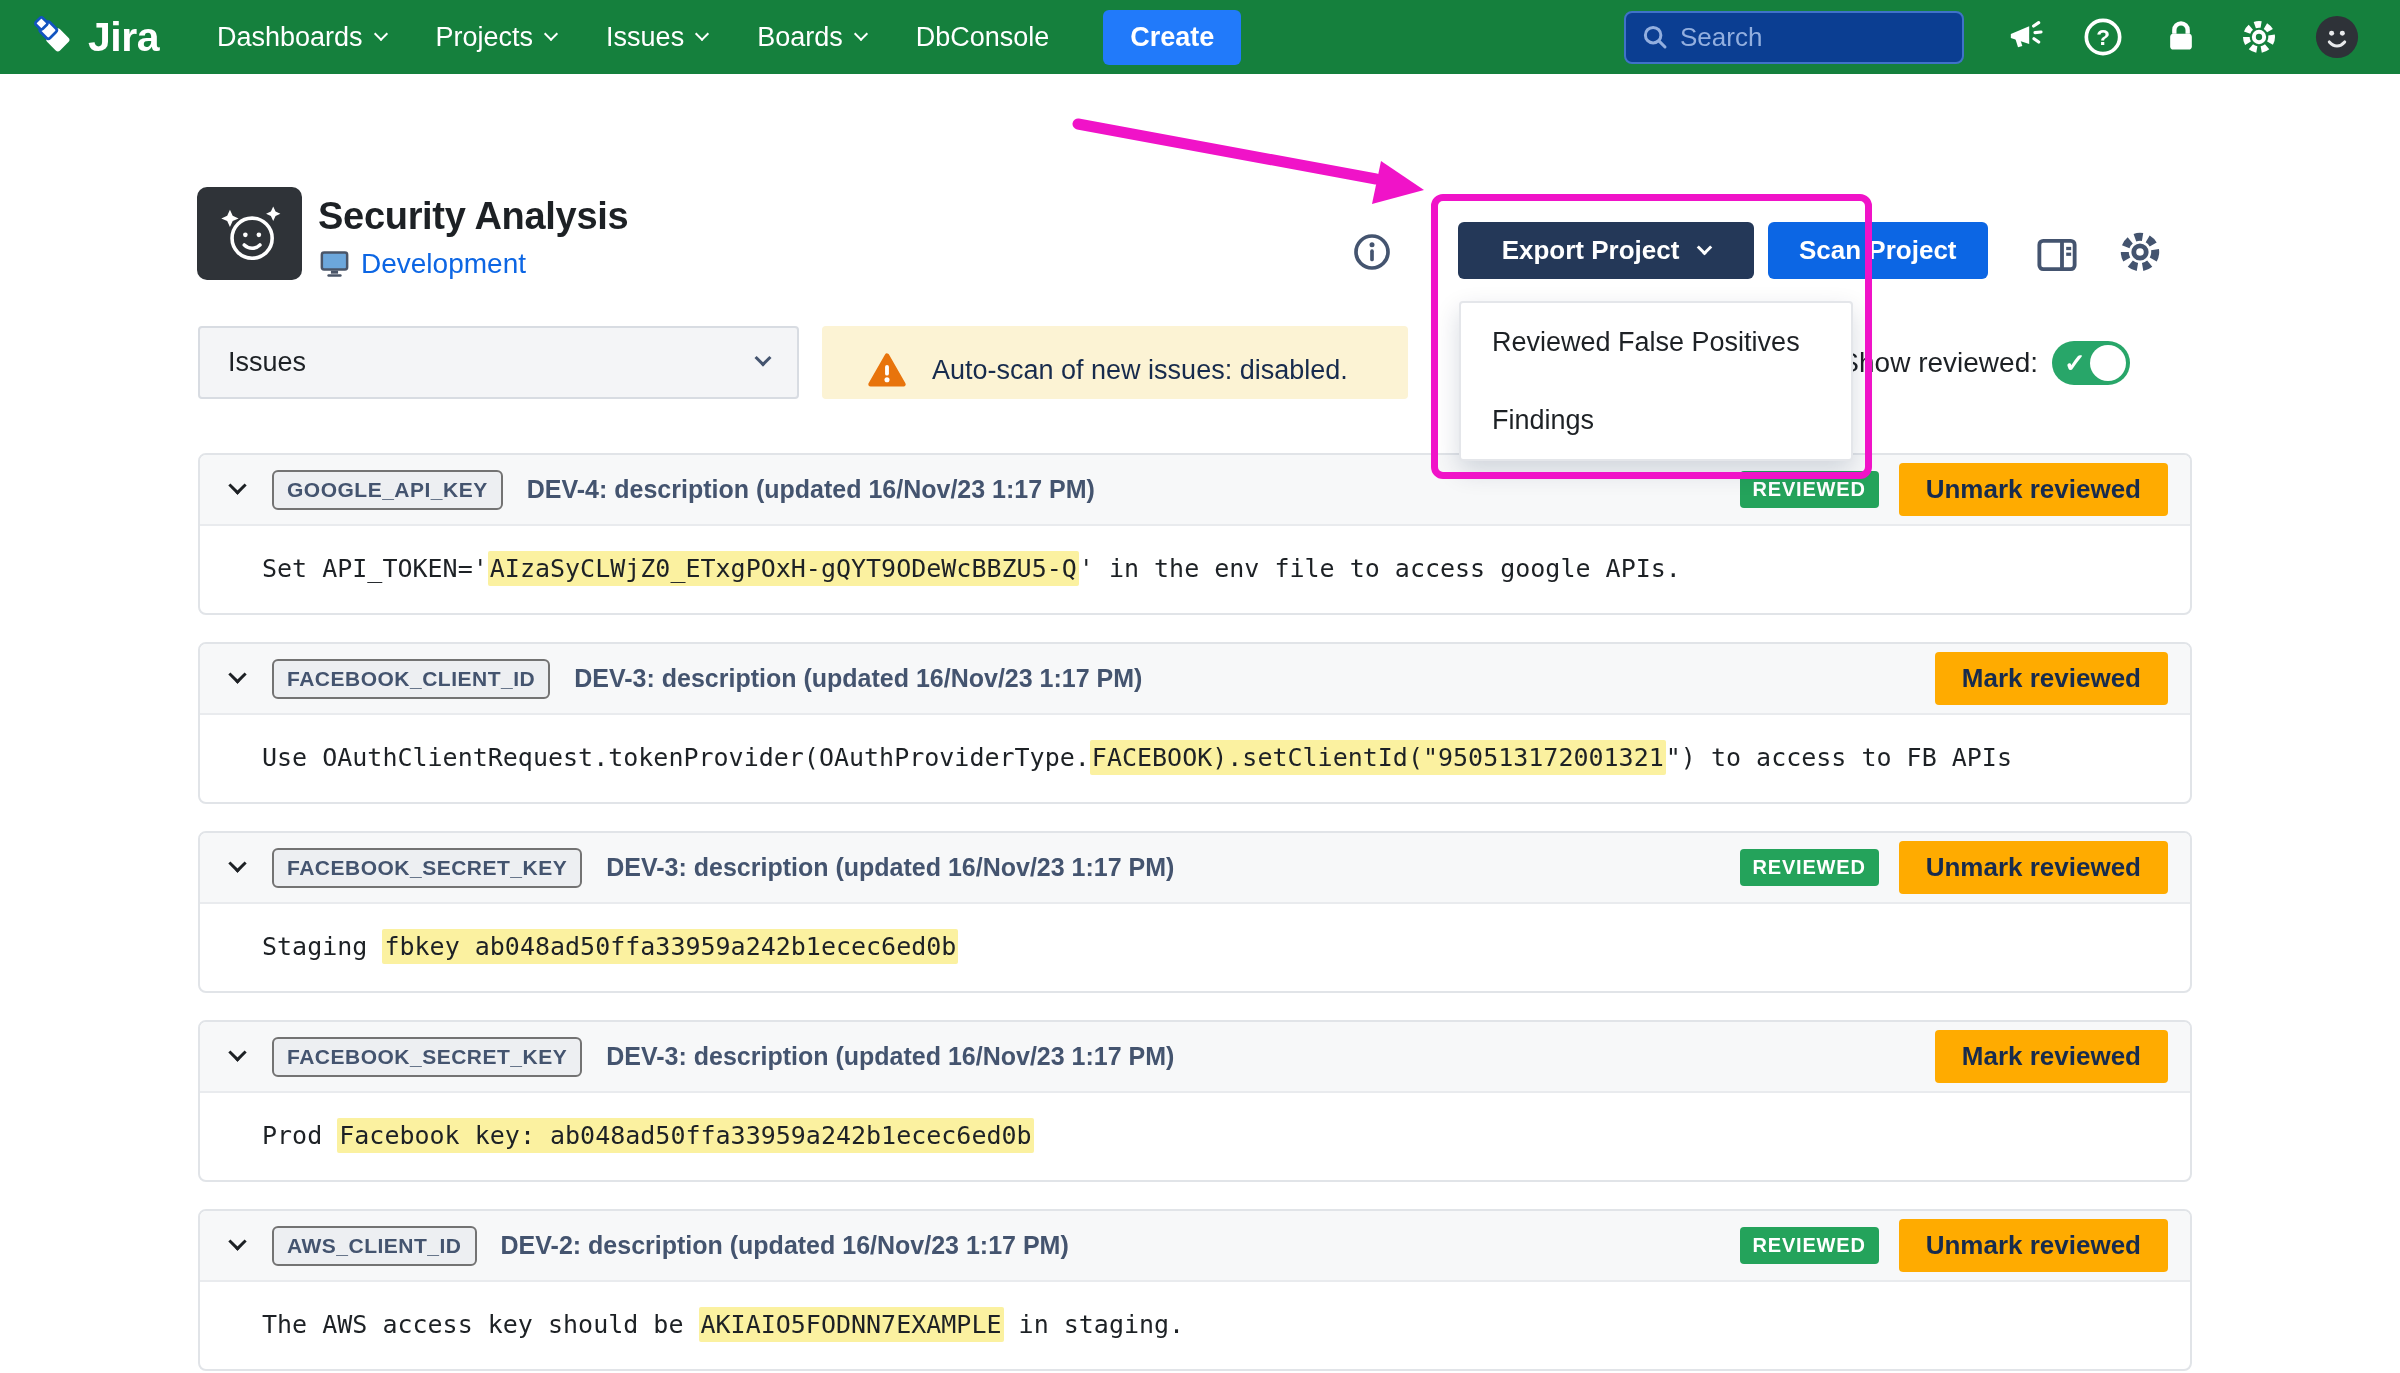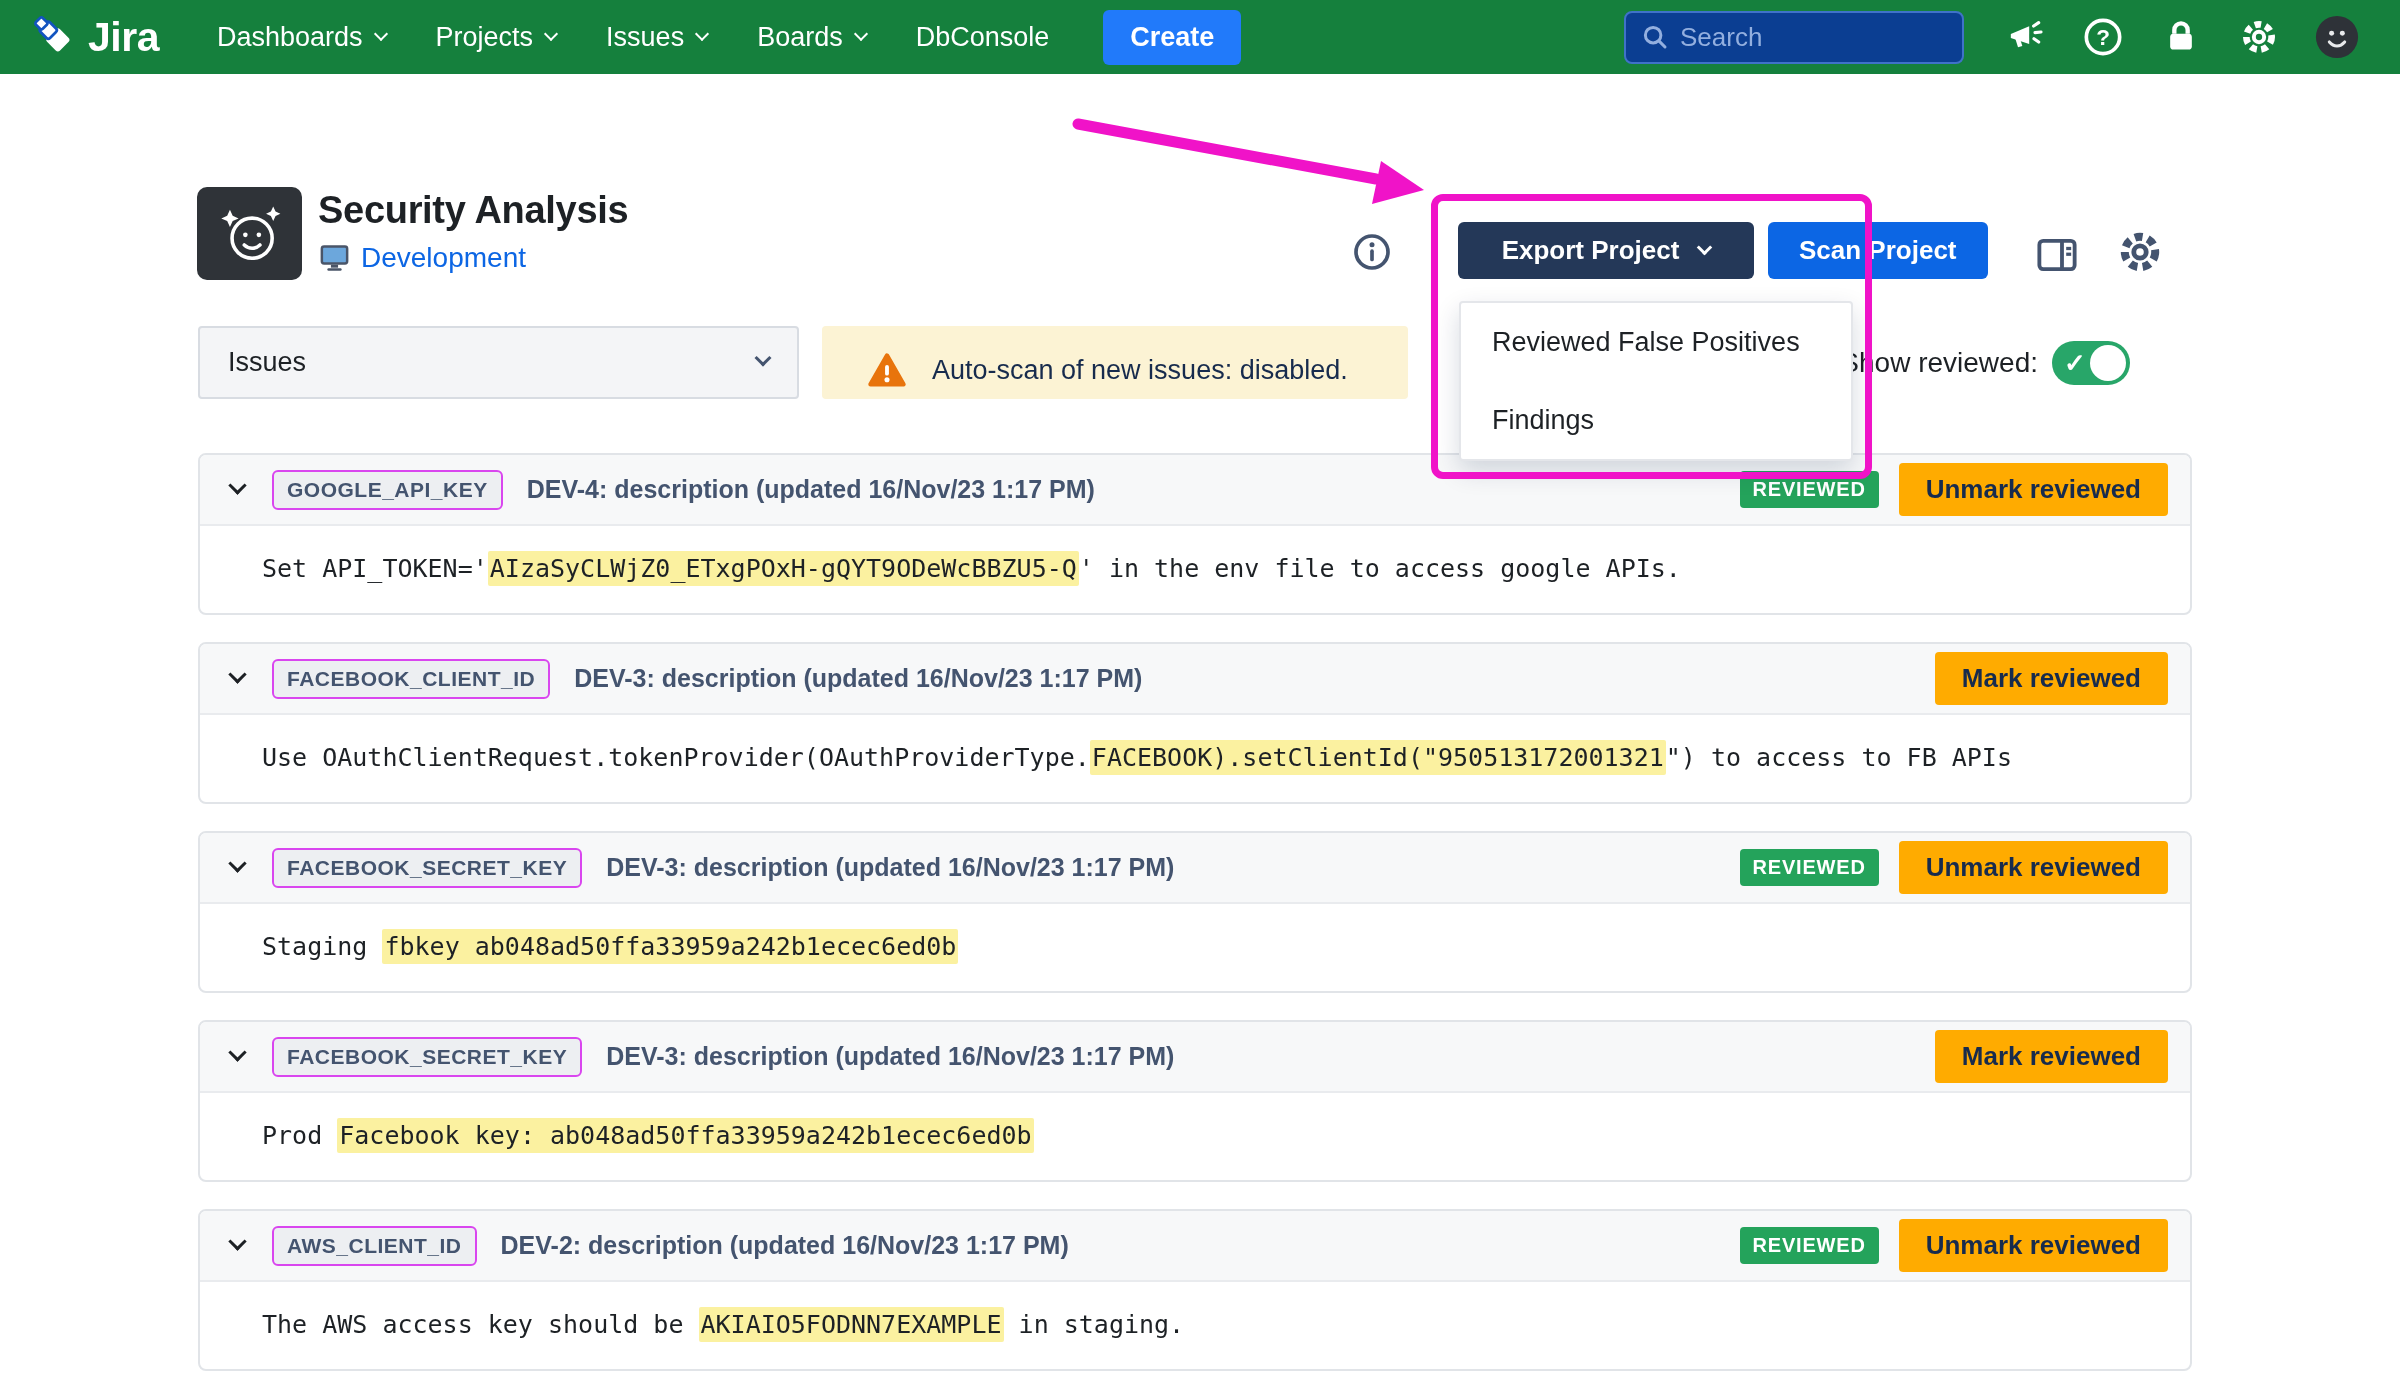--- a/index.html
+++ b/index.html
@@ -26,21 +26,21 @@
   .search-box svg{width:30px;height:30px;flex:none;}
   .search-input{flex:1;min-width:0;background:transparent;border:none;outline:none;font-size:26px;
                 color:#fff;font-family:inherit;}
   .search-input::placeholder{color:#93AFDF;}
   .nav-icon{width:46px;height:46px;display:flex;align-items:center;justify-content:center;
             margin-left:32px;background:none;border:none;}
   .nav-icon svg{width:40px;height:40px;}
   .nav-icon.avatar svg{width:46px;height:46px;}
 
   
-  .project-header{position:absolute;left:197px;top:187px;display:flex;gap:16px;align-items:flex-start;}
+  .project-header{position:absolute;left:197px;top:187px;display:flex;gap:16px;align-items:flex-end;}
   .project-avatar{width:105px;height:93px;background:#2F3338;border-radius:10px;
                   display:flex;align-items:center;justify-content:center;}
   .project-avatar svg{width:86px;height:76px;}
   .page-title{font-size:38px;font-weight:700;color:#1D2125;margin-top:2px;letter-spacing:-.3px;}
   .project-sub{display:flex;align-items:center;gap:10px;margin-top:9px;}
   .project-sub svg{width:33px;height:33px;}
   .project-link{color:#0C66E4;font-size:28px;text-decoration:none;cursor:pointer;}
 
   
   .info-btn{position:absolute;left:1352px;top:232px;width:40px;height:40px;background:none;border:none;}
@@ -86,21 +86,21 @@
   .toggle-check{position:absolute;left:12px;top:0;line-height:44px;color:#fff;font-size:26px;font-weight:700;}
 
   
   .issue-list{position:absolute;left:198px;top:453px;width:1994px;z-index:1;}
   .card{background:#fff;border:2px solid #E1E4E8;border-radius:8px;margin-bottom:27px;overflow:hidden;}
   .card-header{height:71px;background:#F7F8F9;border-bottom:2px solid #E9EBEE;display:flex;
                align-items:center;gap:20px;padding:0 22px;}
   .chev-btn{width:30px;display:flex;justify-content:center;background:none;border:none;}
   .chev-dark{width:13px;height:13px;border-right:3.4px solid #1D2125;border-bottom:3.4px solid #1D2125;
              transform:rotate(45deg);margin-top:-8px;}
-  .type-badge{background:#EDEFF2;border:2px solid #d946ef;border-radius:6px;color:#44546F;font-size:21px;
+  .type-badge{background:#EDEFF2;border:2px solid #737373;border-radius:6px;color:#44546F;font-size:21px;
               font-weight:700;letter-spacing:.5px;padding:6px 13px;white-space:nowrap;}
   .issue-title{font-size:25px;font-weight:700;color:#44546F;white-space:nowrap;margin-left:4px;}
   .header-right{margin-left:auto;display:flex;align-items:center;gap:20px;}
   .reviewed-badge{background:#24A35B;color:#fff;font-size:20px;font-weight:700;letter-spacing:.8px;
                   padding:7px 13px;border-radius:4px;white-space:nowrap;}
   .action-btn{background:#FFAB00;border:none;border-radius:4px;color:#172B4D;font-size:26px;
               font-weight:700;height:53px;padding:0 27px;white-space:nowrap;}
   .card-body{padding:28px 24px 30px 62px;font-family:"DejaVu Sans Mono",monospace;font-size:25px;
              color:#1D2125;white-space:nowrap;}
   .card-body mark{background:#FBF1A0;color:inherit;padding:3px 2px;border-radius:2px;}

